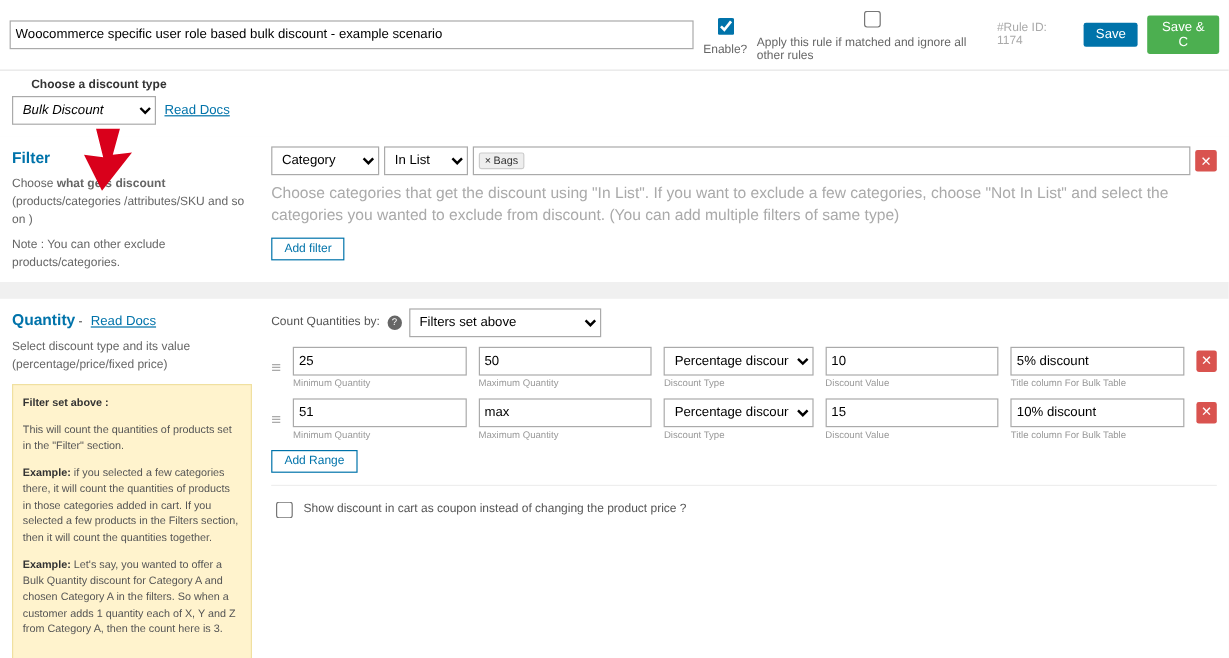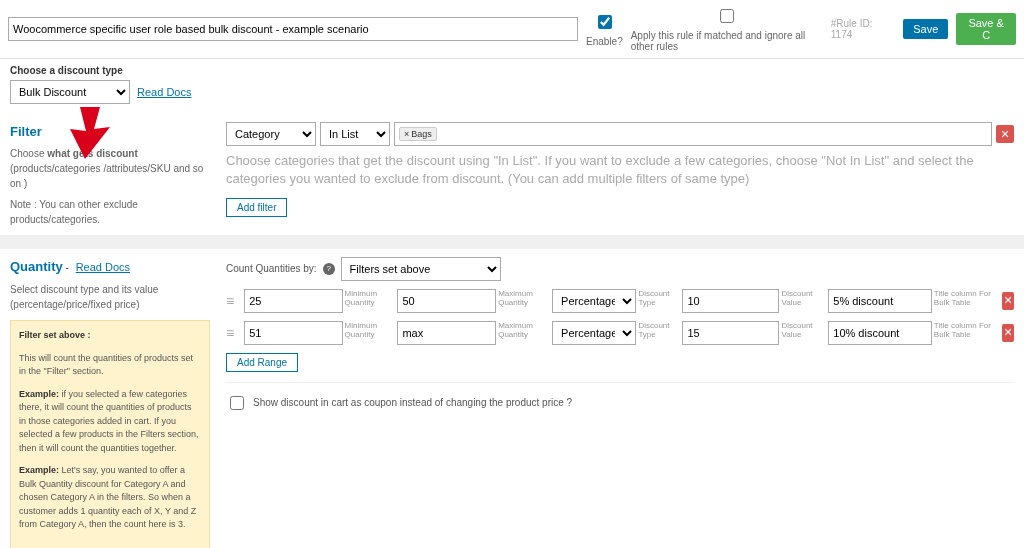--- a/index.html
+++ b/index.html
@@ -31,25 +31,25 @@
   .ruleid { color:#aaa; font-size:10px; }
   .spacer { flex: 1; }
   .btn { padding: 4px 10px; border-radius: 2px; color: #fff; border: none; cursor: pointer; font-size: 11px; }
   .btn-save { background: #0073aa; }
   .btn-close { background: #4CAF50; }
   
   .section { padding: 8px 10px; background: #fff; }
   .section + .section { border-top: 14px solid #f0f0f0; }
   
   .choose-row { padding: 6px 10px 10px; background:#fff; position:relative;}
-  .label-sm { font-size: 10px; font-weight: 600; color:#333; margin-bottom:4px; display:block;}
+  .label-sm { font-size: 10px; font-weight: 600; color:#333; margin-bottom:4px; display:block;margin-left:16px;}
   select, input[type="text"], input[type="number"] {
     border: 1px solid #aaa; background:#fff; height: 24px; padding: 2px 4px; font-size: 11px;
   }
-  select.discount-type { width: 120px; }
+  select.discount-type { width: 120px; font-style: italic; }
   .read-docs { color:#0073aa; font-size: 11px; margin-left:4px; text-decoration:underline; cursor:pointer; }
   
   .arrow {
     position: absolute; left: 70px; top: 48px; pointer-events:none;
   }
   
   .two-col { display: flex; gap: 16px; }
   .left-col { flex: 0 0 200px; font-size:10px; color:#666; line-height:1.5;}
   .left-col h3 { margin:0 0 4px; font-size: 13px; color:#0073aa; font-weight:600;}
   .right-col { flex: 1; }
@@ -58,21 +58,21 @@
   .tag-pill { display:inline-flex; align-items:center; gap:2px; background:#eee; border:1px solid #ccc; border-radius:2px; padding:1px 4px; font-size:9px;}
   .tag-box { border:1px solid #aaa; padding:2px 4px; min-height:24px; flex:1; display:flex; align-items:center; gap:4px;}
   .remove-x { background:#d9534f; color:#fff; width:18px; height:18px; border-radius:2px; display:inline-flex; align-items:center; justify-content:center; font-size:11px; cursor:pointer;}
   .hint { font-size:13px; color:#aaa; margin:6px 0 10px; line-height:1.4;}
   .btn-outline { background:#fff; color:#0073aa; border:1px solid #0073aa; padding:3px 10px; font-size:10px; cursor:pointer;}
   
   .info-box { background:#fff3cd; border:1px solid #f0e0a0; padding:8px; font-size:9px; color:#555; line-height:1.5;}
   .info-box b { color:#333; }
   
   .range-row { display:flex; gap:10px; align-items:flex-start; margin:8px 0;}
-  .field-group { display:flex; flex-direction:row; gap:2px;}
+  .field-group { display:flex; flex-direction:column; gap:2px;}
   .field-group input, .field-group select { width:100%; }
   .field-caption { font-size:8px; color:#999;}
   .drag-handle { color:#aaa; cursor:grab; align-self:center; font-size:14px;}
   .num-input { width:60px; position:relative;}
   .sel-disc { width:130px;}
   .title-input { width:130px;}
   
   .count-row { display:flex; align-items:center; gap:6px; margin-bottom:6px; font-size:10px; color:#555;}
   .help-circle { display:inline-block; width:12px; height:12px; border-radius:50%; background:#666; color:#fff; text-align:center; line-height:12px; font-size:8px;}
   

